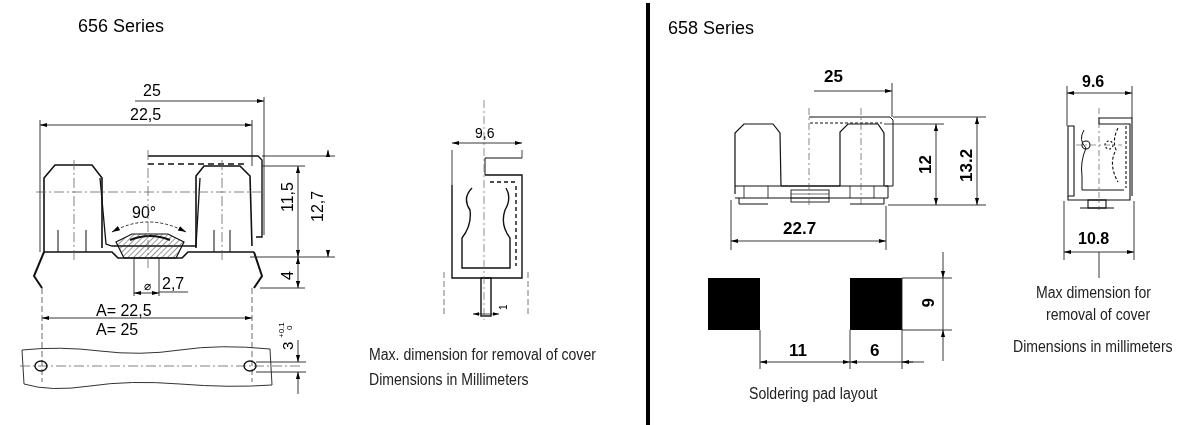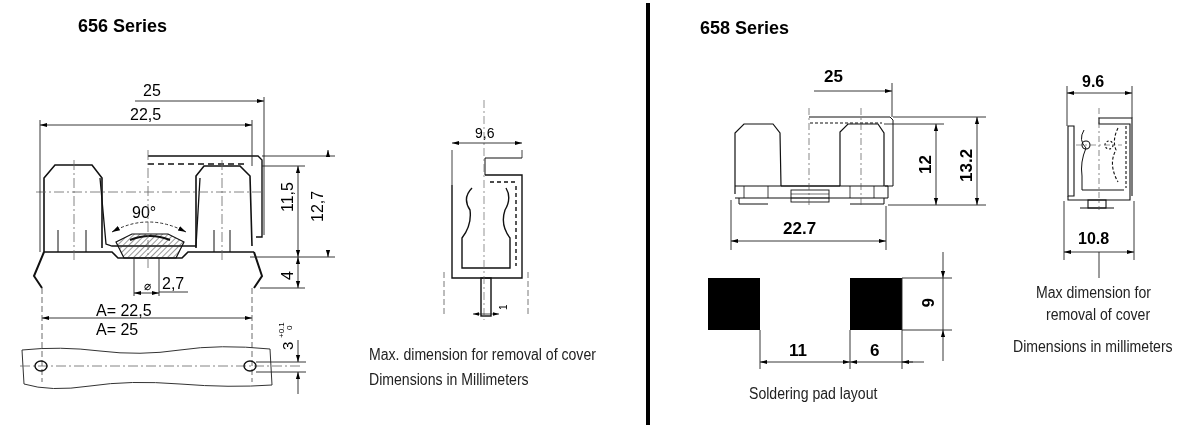--- a/index.html
+++ b/index.html
@@ -1,27 +1,27 @@
 <!DOCTYPE html>
 <html><head>
 <meta charset="utf-8">
 <style>
   html,body{margin:0;padding:0;background:#fff;}
   body{width:1200px;height:425px;position:relative;overflow:hidden;font-family:"Liberation Sans",sans-serif;color:#000;}
-  .title{position:absolute;font-weight:bold;font-size:18px;}
+  .title{position:absolute;font-weight:normal;font-size:18px;}
   .caption{position:absolute;font-family:"Liberation Sans",sans-serif;font-size:16px;color:#222;transform:scaleX(0.88);transform-origin:left top;white-space:nowrap;}
   svg{position:absolute;left:0;top:0;}
   .divider{position:absolute;left:646px;top:3px;width:4px;height:422px;background:#000;}
   svg text{font-family:"Liberation Sans",sans-serif;}
 </style>
 </head>
 <body>
 
 <div class="title" style="left:78px;top:16px;">656 Series</div>
-<div class="title" style="left:700px;top:18px;">658 Series</div>
+<div class="title" style="left:668px;top:18px;">658 Series</div>
 
 <div class="divider"></div>
 
 <svg width="1200" height="425" viewBox="0 0 1200 425">
   <defs>
     <marker id="arr" viewBox="0 0 10 10" refX="10" refY="5" markerWidth="8" markerHeight="8" orient="auto-start-reverse">
       <path d="M0,2 L10,5 L0,8 z" fill="#000"></path>
     </marker>
     <pattern id="hatch" width="4" height="4" patternUnits="userSpaceOnUse" patternTransform="rotate(45)">
       <line x1="0" y1="0" x2="0" y2="4" stroke="#333" stroke-width="1"></line>

